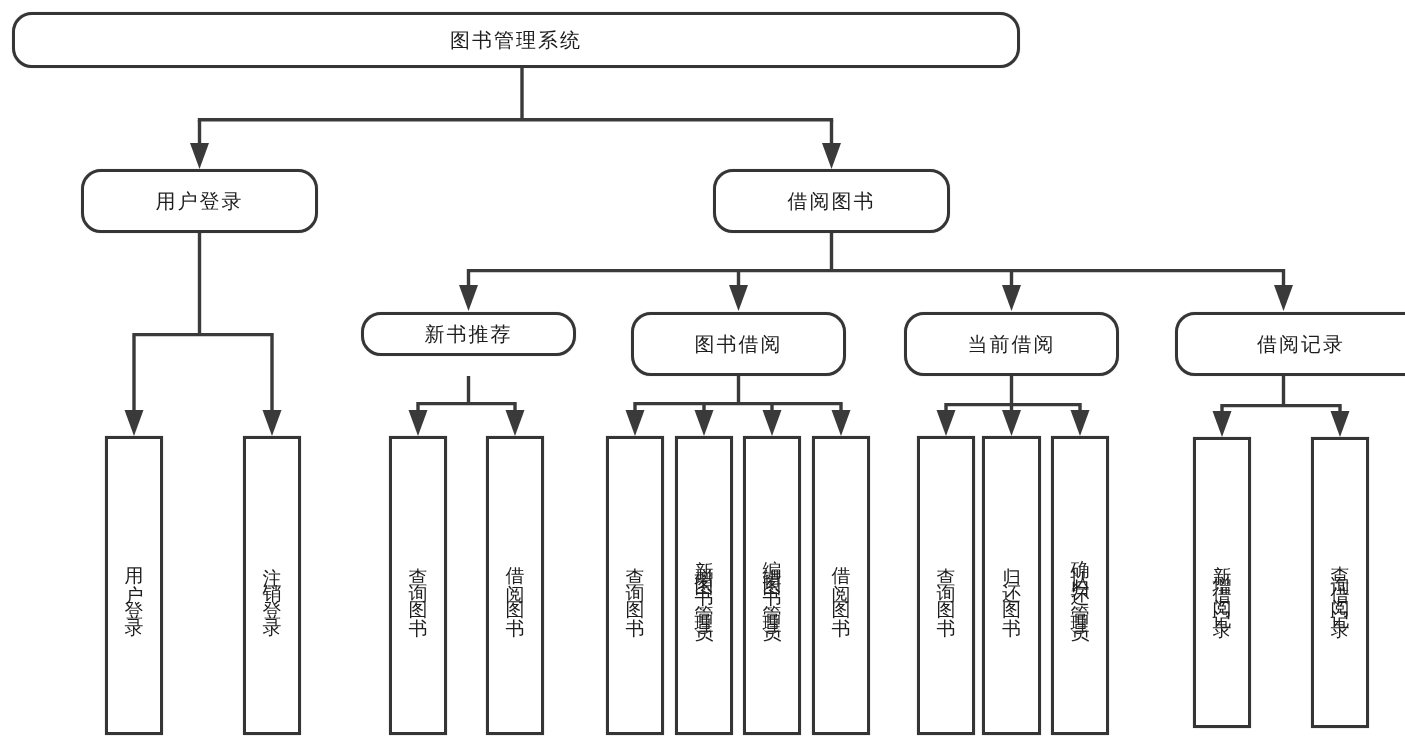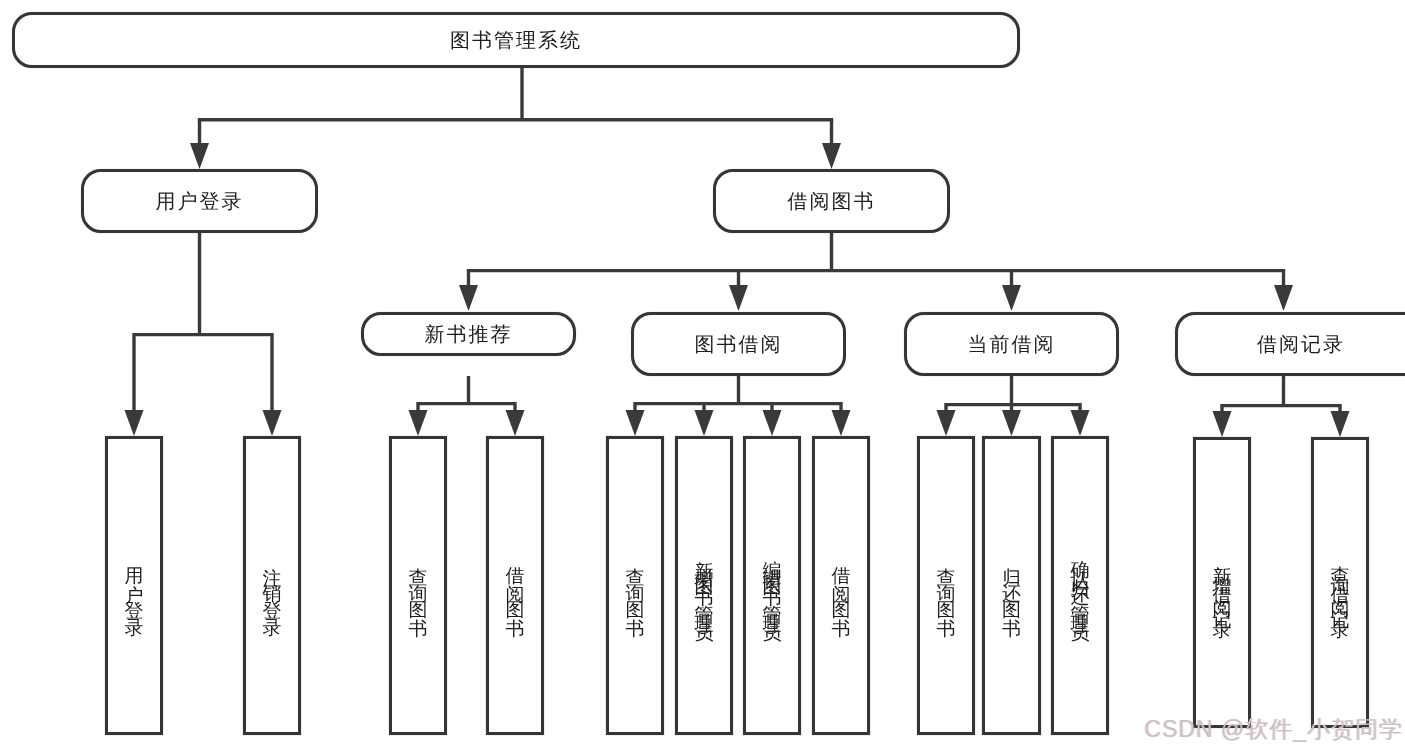--- a/index.html
+++ b/index.html
@@ -168,15 +168,14 @@
     <span>确认归还（管理员）</span>
   </div>
 
   <div class="box leaf s6" style="left:1193px;top:437px;width:58px;height:291px">
     <span>新增借阅记录</span>
   </div>
   <div class="box leaf s6" style="left:1311px;top:437px;width:58px;height:291px">
     <span>查询借阅记录</span>
   </div>
 
-  <div class="wm">CSDN @软件_小贺同学</div>
 
 </div>
 
 </body></html>

